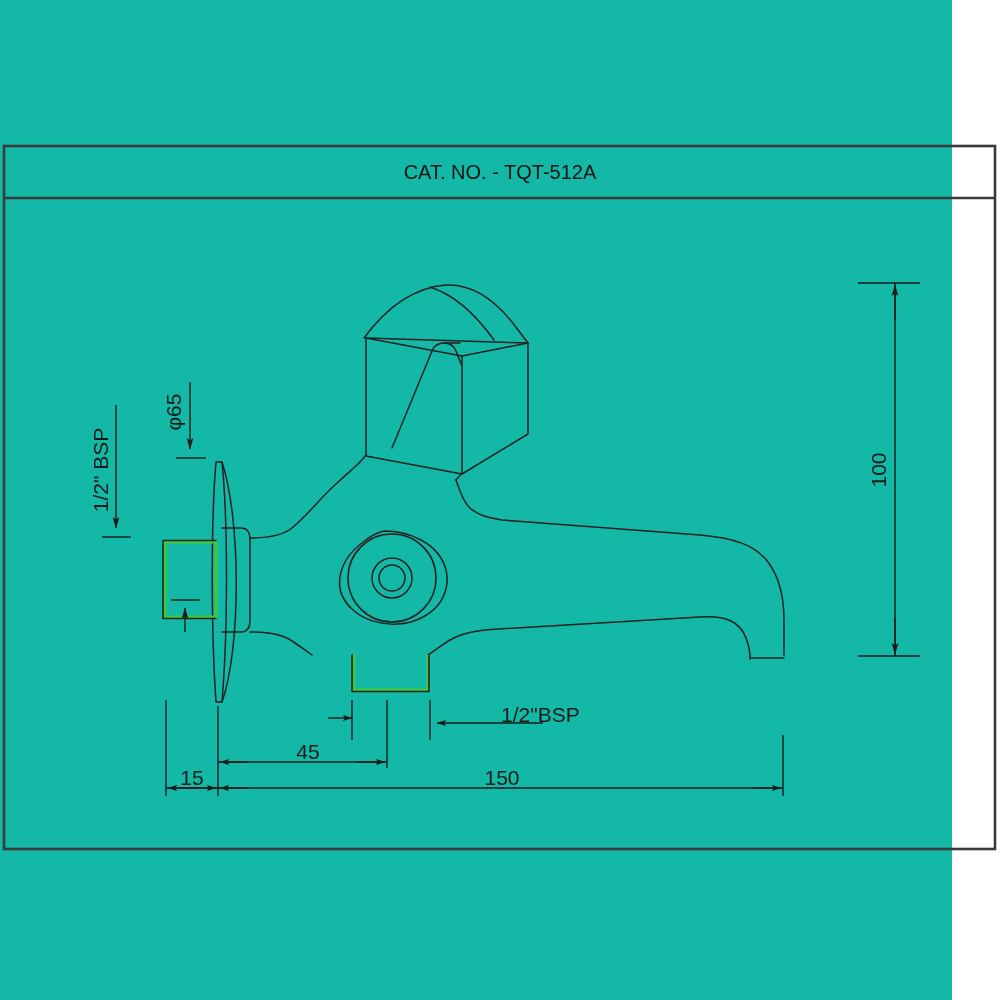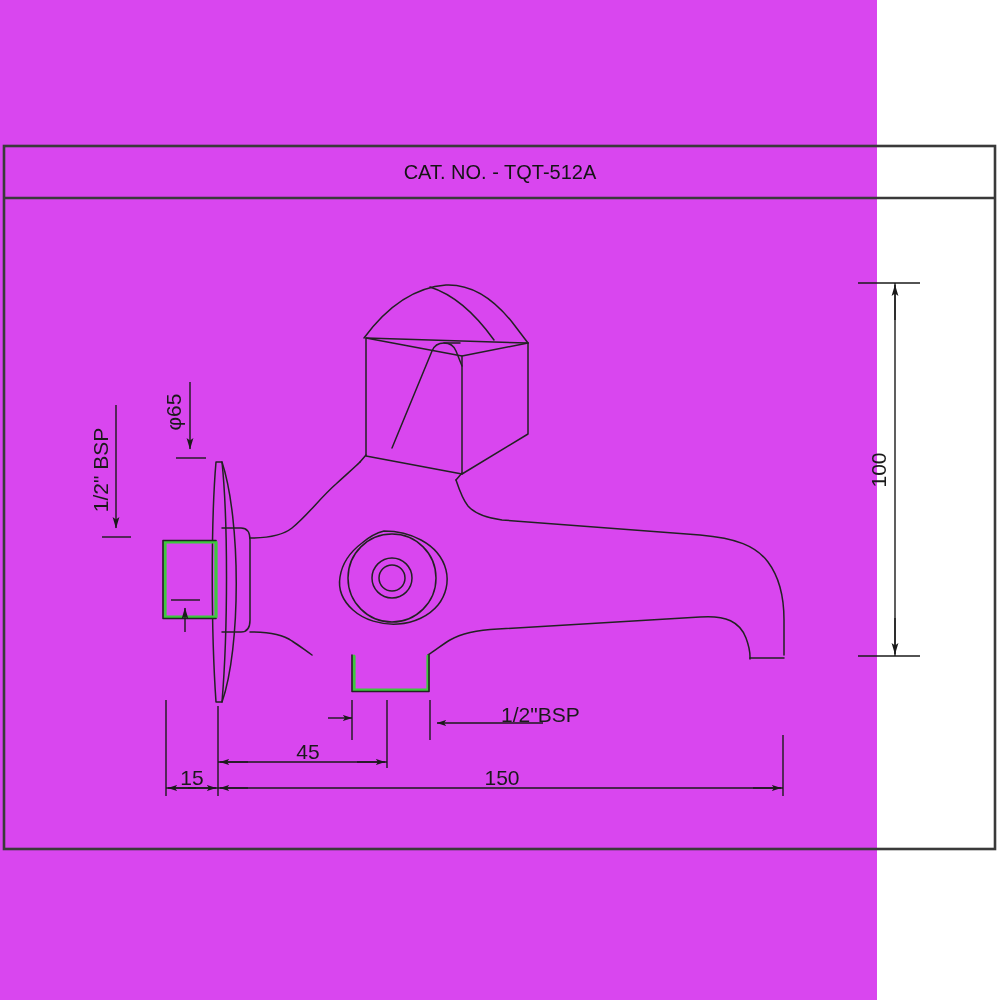--- a/index.html
+++ b/index.html
@@ -9,23 +9,23 @@
     background: #ffffff;
   }
   body {
     font-family: "Liberation Sans", sans-serif;
     width: 1000px;
     height: 1000px;
     overflow: hidden;
   }
   #sheet {
     position: relative;
-    width: 877px;
+    width: 952px;
     height: 1000px;
-    background: #d946ef;
+    background: #14b8a6;
   }
   #drawing-svg {
     position: absolute;
     left: 0;
     top: 0;
     width: 1000px;
     height: 1000px;
     display: block;
   }
   .dim-text {

